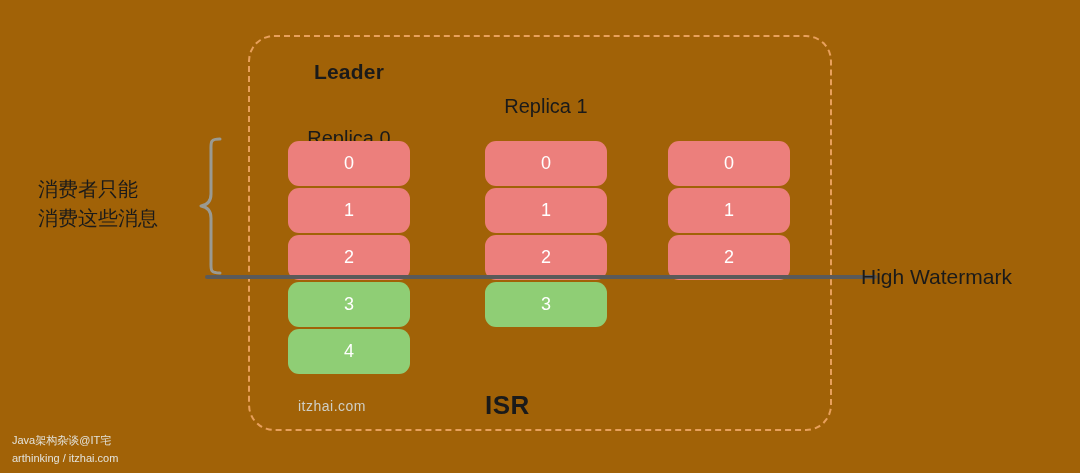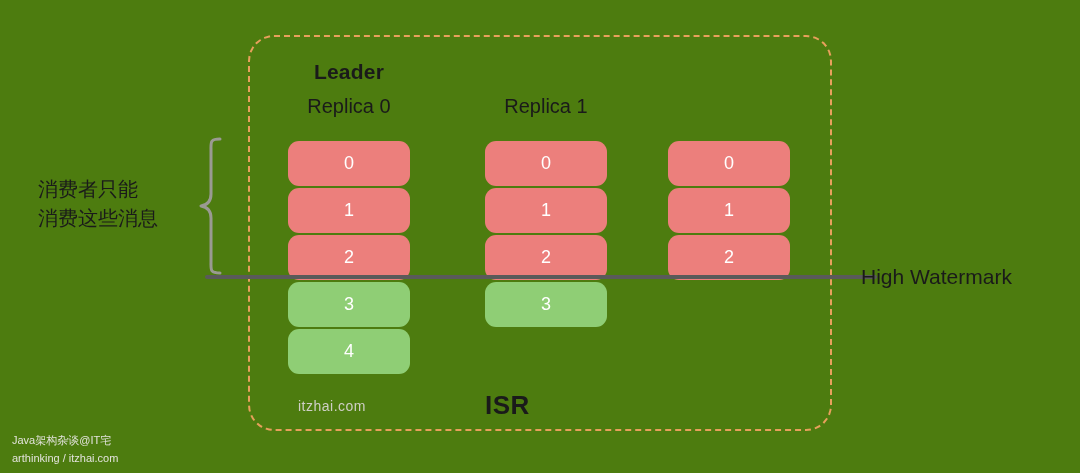--- a/index.html
+++ b/index.html
@@ -7,21 +7,21 @@
     padding: 0;
     background: #ffffff;
   }
   body {
     font-family: "Liberation Sans", "DejaVu Sans", sans-serif;
   }
   #canvas {
     position: relative;
     width: 1080px;
     height: 473px;
-    background: #4d7c0f;
+    background: #a16207;
     overflow: hidden;
   }
 
   
   .isr-box {
     position: absolute;
     left: 248px;
     top: 35px;
     width: 584px;
     height: 396px;
@@ -43,21 +43,21 @@
     letter-spacing: 0.2px;
   }
   .replica-label {
     position: absolute;
     width: 160px;
     text-align: center;
     font-size: 20px;
     color: #1a1a1a;
     top: 95px;
   }
-  .replica-label.c0 { left: 269px; }
+  .replica-label.c0 { left: 269px; margin-top: 32px; }
   .replica-label.c1 { left: 466px; }
   .replica-label.c2 { left: 649px; }
 
   
   .cell {
     position: absolute;
     width: 122px;
     height: 45px;
     border-radius: 11px;
     color: #ffffff;

